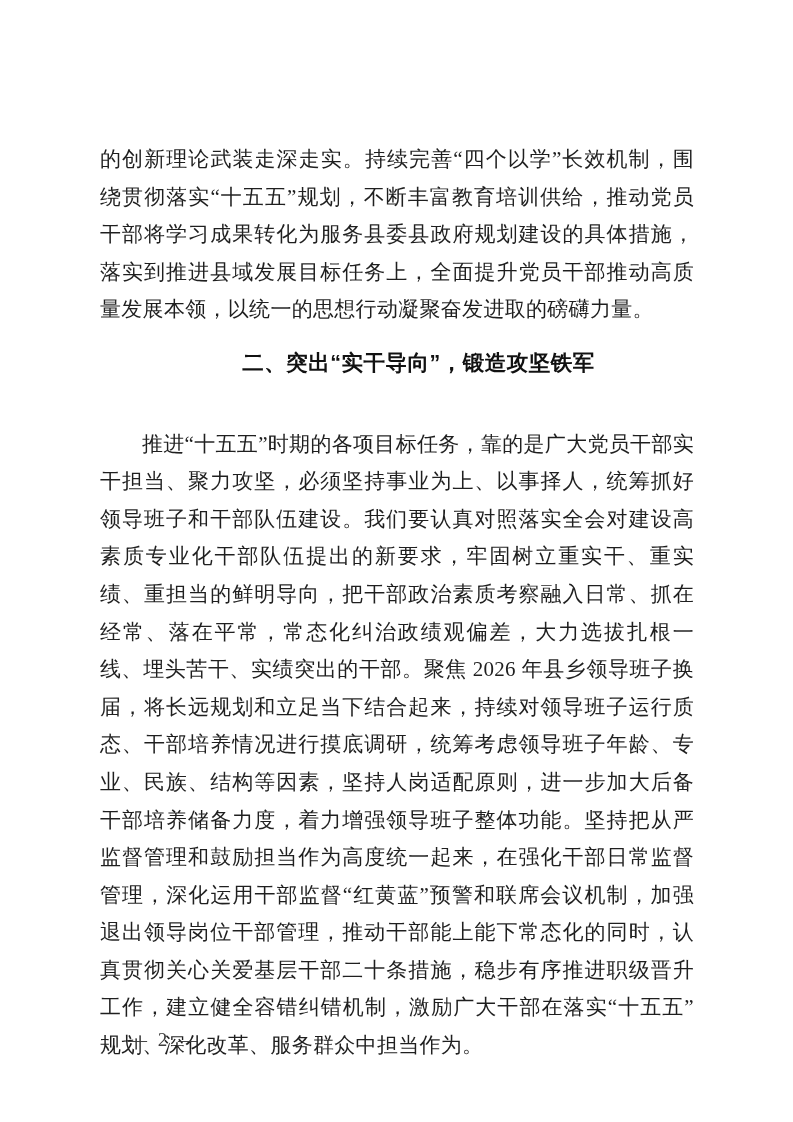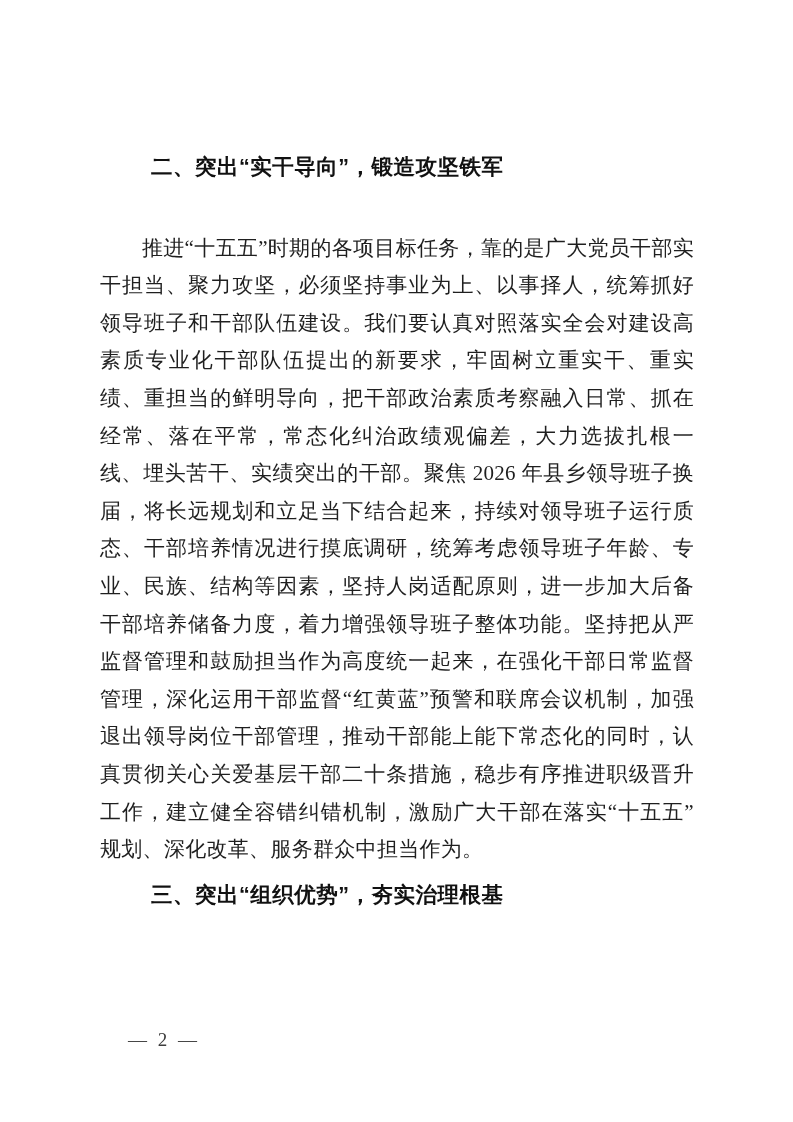--- a/index.html
+++ b/index.html
@@ -30,44 +30,44 @@
     text-justify: inter-ideograph;
     letter-spacing: 0.3px;
     font-family: "Liberation Serif", serif;
     color: #1f1f1f;
   }
   .body-para.indent {
     text-indent: 2em;
     margin-top: 43px;
   }
   .section-heading {
-    margin: 8px;
+    margin: 16px;
     font-size: 21.5px;
     line-height: 37.6px;
     font-weight: bold;
     font-family: "Liberation Sans", sans-serif;
     color: #111111;
     text-indent: 2em;
     letter-spacing: 0.5px;
-    text-align: left;
+    text-align: center;
   }
   .page-footer {
     position: absolute;
     left: 128px;
     top: 1029px;
     font-size: 19px;
     line-height: 22px;
     font-family: "Liberation Serif", serif;
     color: #3d3d3d;
     letter-spacing: 3px;
   }
 </style>
 </head>
 <body>
 
 <div class="page">
   <div class="content">
+    <p class="body-para">的创新理论武装走深走实。持续完善“四个以学”长效机制，围绕贯彻落实“十五五”规划，不断丰富教育培训供给，推动党员干部将学习成果转化为服务县委县政府规划建设的具体措施，落实到推进县域发展目标任务上，全面提升党员干部推动高质量发展本领，以统一的思想行动凝聚奋发进取的磅礴力量。</p>
     <h2 class="section-heading">二、突出“实干导向”，锻造攻坚铁军</h2>
     <p class="body-para indent">推进“十五五”时期的各项目标任务，靠的是广大党员干部实干担当、聚力攻坚，必须坚持事业为上、以事择人，统筹抓好领导班子和干部队伍建设。我们要认真对照落实全会对建设高素质专业化干部队伍提出的新要求，牢固树立重实干、重实绩、重担当的鲜明导向，把干部政治素质考察融入日常、抓在经常、落在平常，常态化纠治政绩观偏差，大力选拔扎根一线、埋头苦干、实绩突出的干部。聚焦 2026 年县乡领导班子换届，将长远规划和立足当下结合起来，持续对领导班子运行质态、干部培养情况进行摸底调研，统筹考虑领导班子年龄、专业、民族、结构等因素，坚持人岗适配原则，进一步加大后备干部培养储备力度，着力增强领导班子整体功能。坚持把从严监督管理和鼓励担当作为高度统一起来，在强化干部日常监督管理，深化运用干部监督“红黄蓝”预警和联席会议机制，加强退出领导岗位干部管理，推动干部能上能下常态化的同时，认真贯彻关心关爱基层干部二十条措施，稳步有序推进职级晋升工作，建立健全容错纠错机制，激励广大干部在落实“十五五”规划、深化改革、服务群众中担当作为。</p>
-    <h2 class="section-heading">三、突出“组织优势”，夯实治理根基</h2>
   </div>
   <div class="page-footer">— 2 —</div>
 </div>
 
 </body></html>

